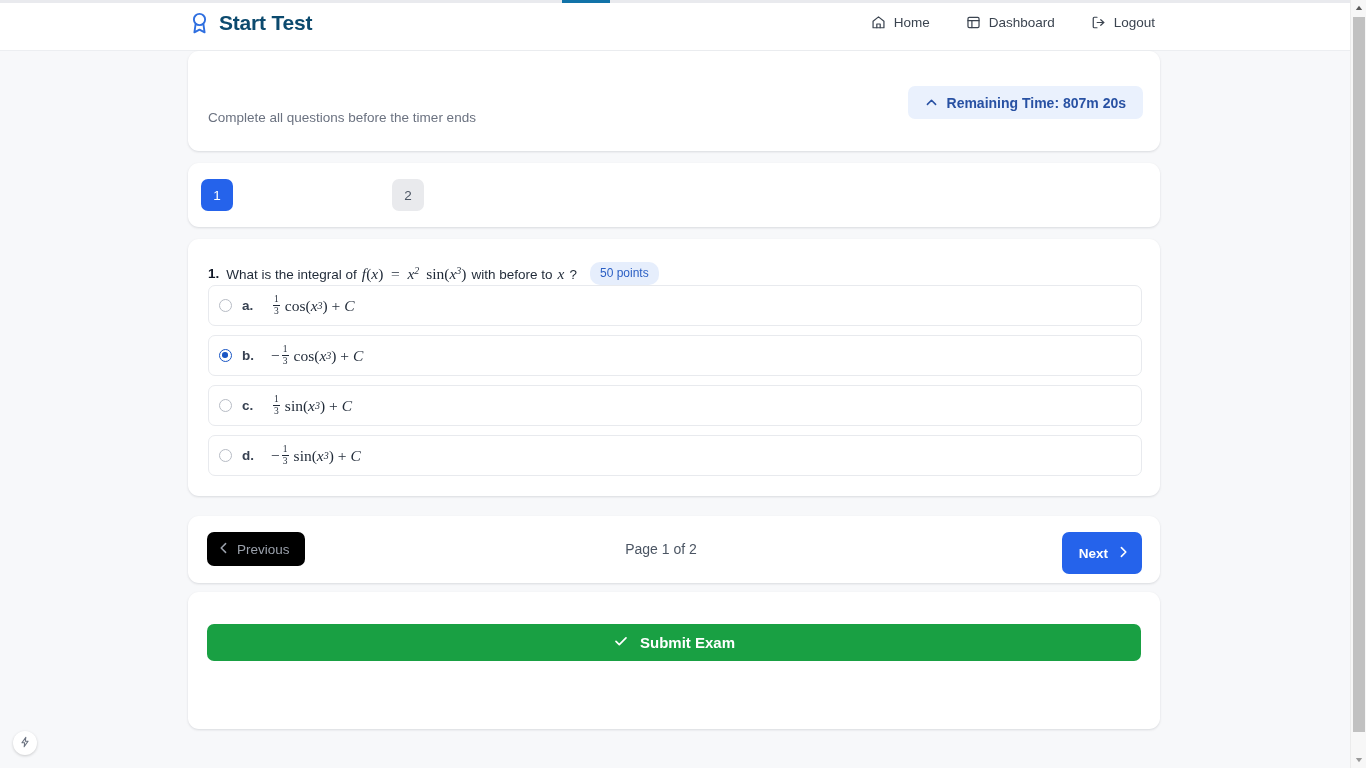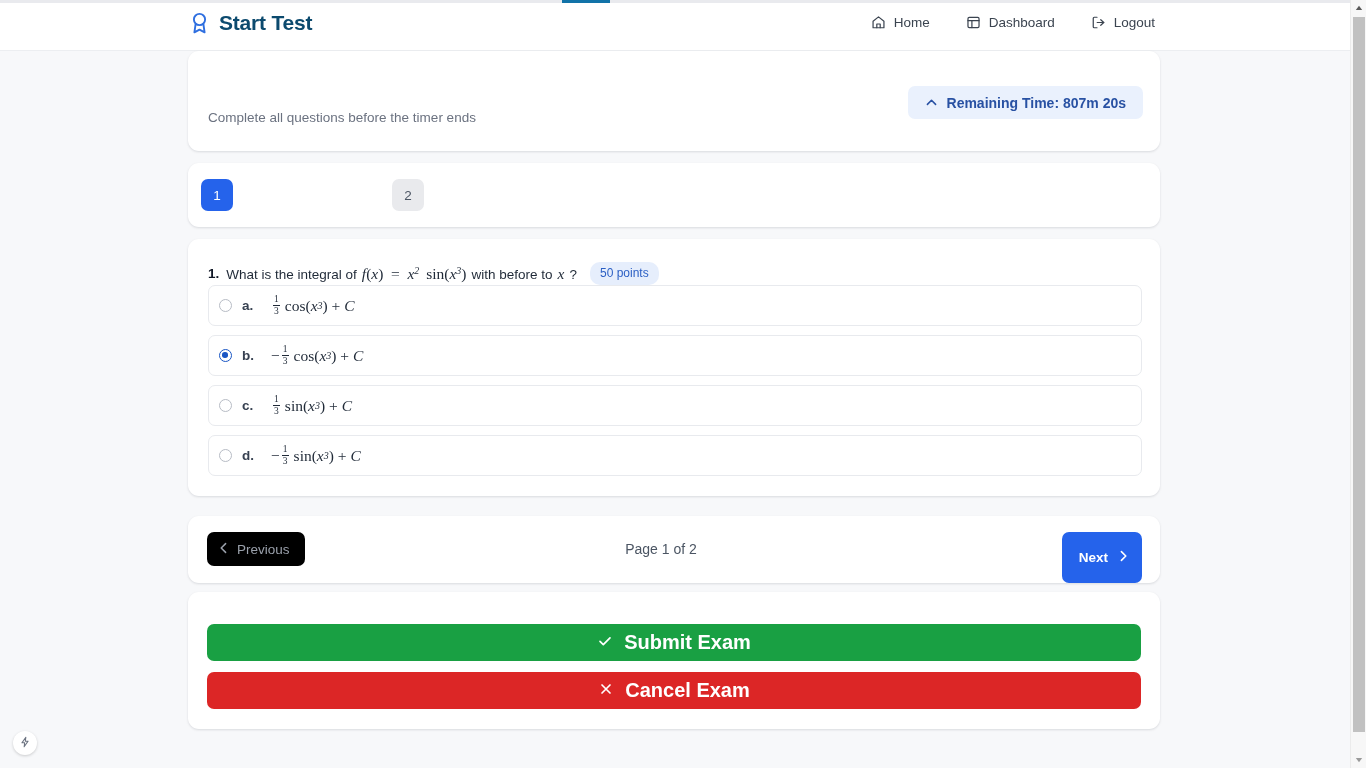--- a/index.html
+++ b/index.html
@@ -267,21 +267,21 @@
     font-family: inherit;
     display: flex;
     align-items: center;
     gap: 6px;
     cursor: default;
   }
   .btn-next {
     position: absolute;
     right: 18px;
     top: 16px;
-    height: 51px;
+    height: 42px;
     padding: 0 12px 0 17px;
     background: #2563eb;
     color: #ffffff;
     border: none;
     border-radius: 7px;
     font-size: 13.5px;
     font-family: inherit;
     font-weight: bold;
     display: flex;
     align-items: center;
@@ -301,21 +301,21 @@
   
   #actions-card { top: 592px; height: 137px; }
   .action-btn {
     position: absolute;
     left: 19px;
     width: 934px;
     height: 37px;
     border: none;
     border-radius: 7px;
     color: #fff;
-    font-size: 20px;
+    font-size: 15px;
     font-weight: bold;
     font-family: inherit;
     display: flex;
     align-items: center;
     justify-content: center;
     gap: 11px;
     cursor: pointer;
   }
   #submit-btn { top: 32px; background: #19a043; }
   #cancel-btn { top: 80px; background: #dc2626; }
@@ -546,28 +546,20 @@
 <div class="card" id="actions-card">
   <button class="action-btn" id="submit-btn">
     <span>
       <svg width="16" height="16" viewBox="0 0 16 16" fill="none" stroke="#ffffff" stroke-width="1.7" stroke-linecap="round" stroke-linejoin="round">
         <path d="M3 8.4 L6.3 11.6 L13 4.8"></path>
       </svg>
     </span>
     <span>Submit Exam</span>
   </button>
 
-  <button class="action-btn" id="cancel-btn">
-    <span>
-      <svg width="16" height="16" viewBox="0 0 16 16" fill="none" stroke="#ffffff" stroke-width="1.7" stroke-linecap="round" stroke-linejoin="round">
-        <path d="M4 4 L12 12 M12 4 L4 12"></path>
-      </svg>
-    </span>
-    <span>Cancel Exam</span>
-  </button>
 </div>
 
 <div class="fab">
   <span>
     <svg width="12" height="12" viewBox="0 0 14 14" fill="none" stroke="#6b7280" stroke-width="1.2" stroke-linecap="round" stroke-linejoin="round">
       <path d="M8 1.4 L3.4 8 H6.6 L6 12.6 L10.6 6 H7.4 Z"></path>
     </svg>
   </span>
 </div>
 

